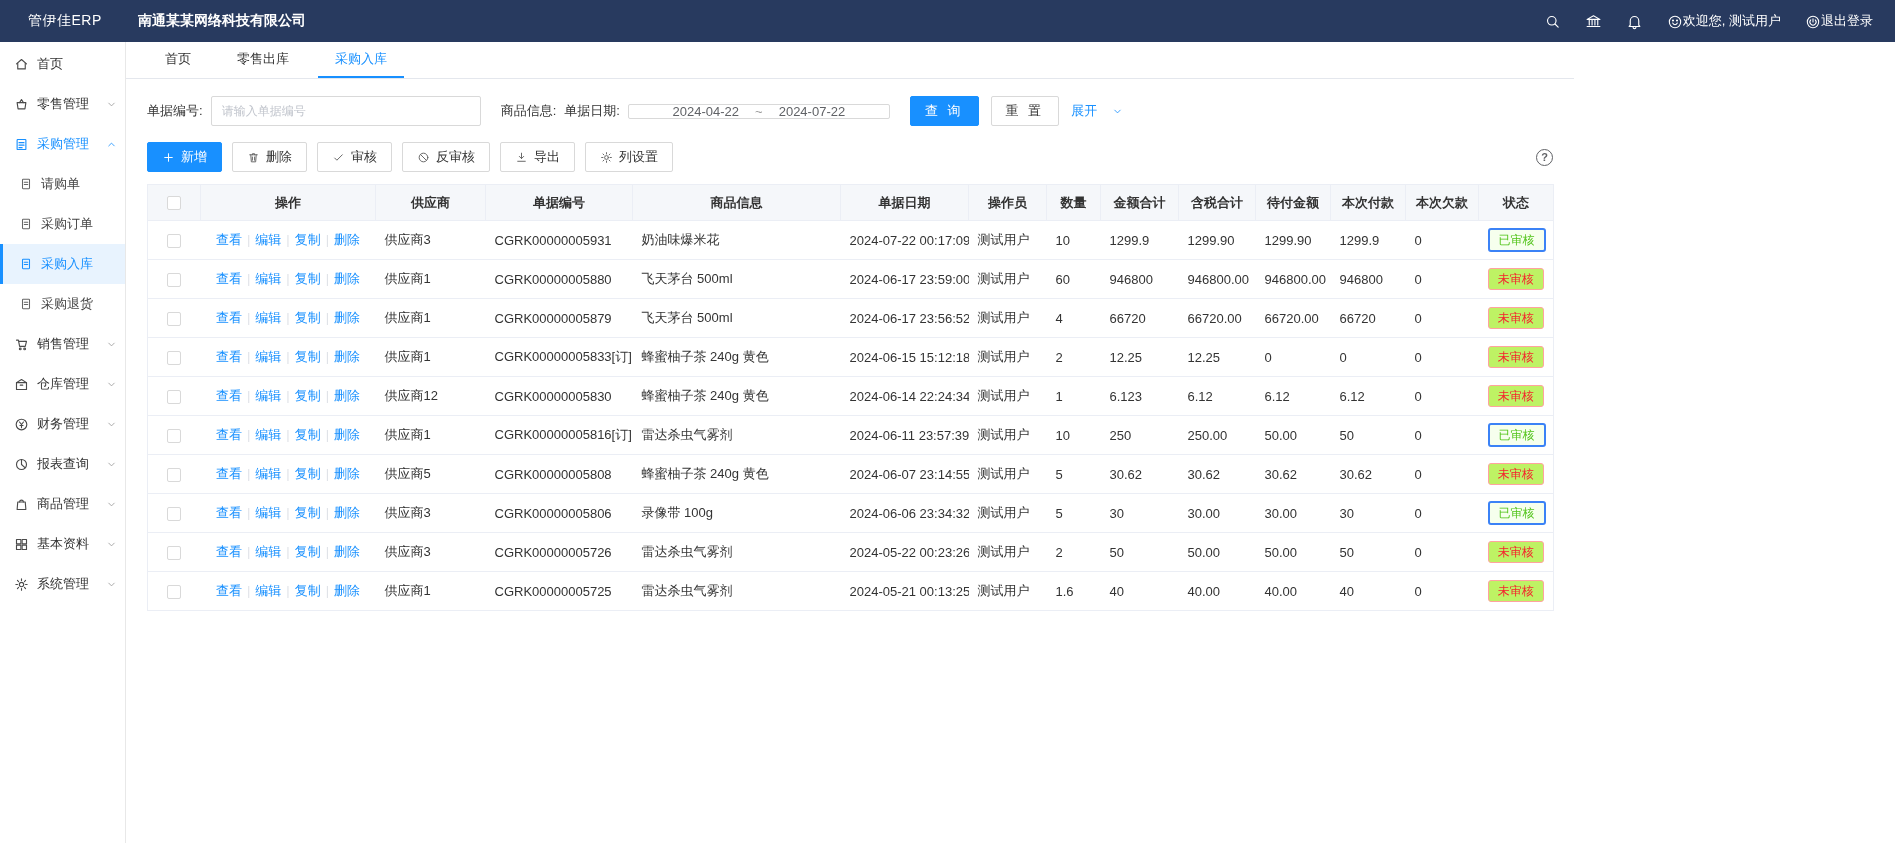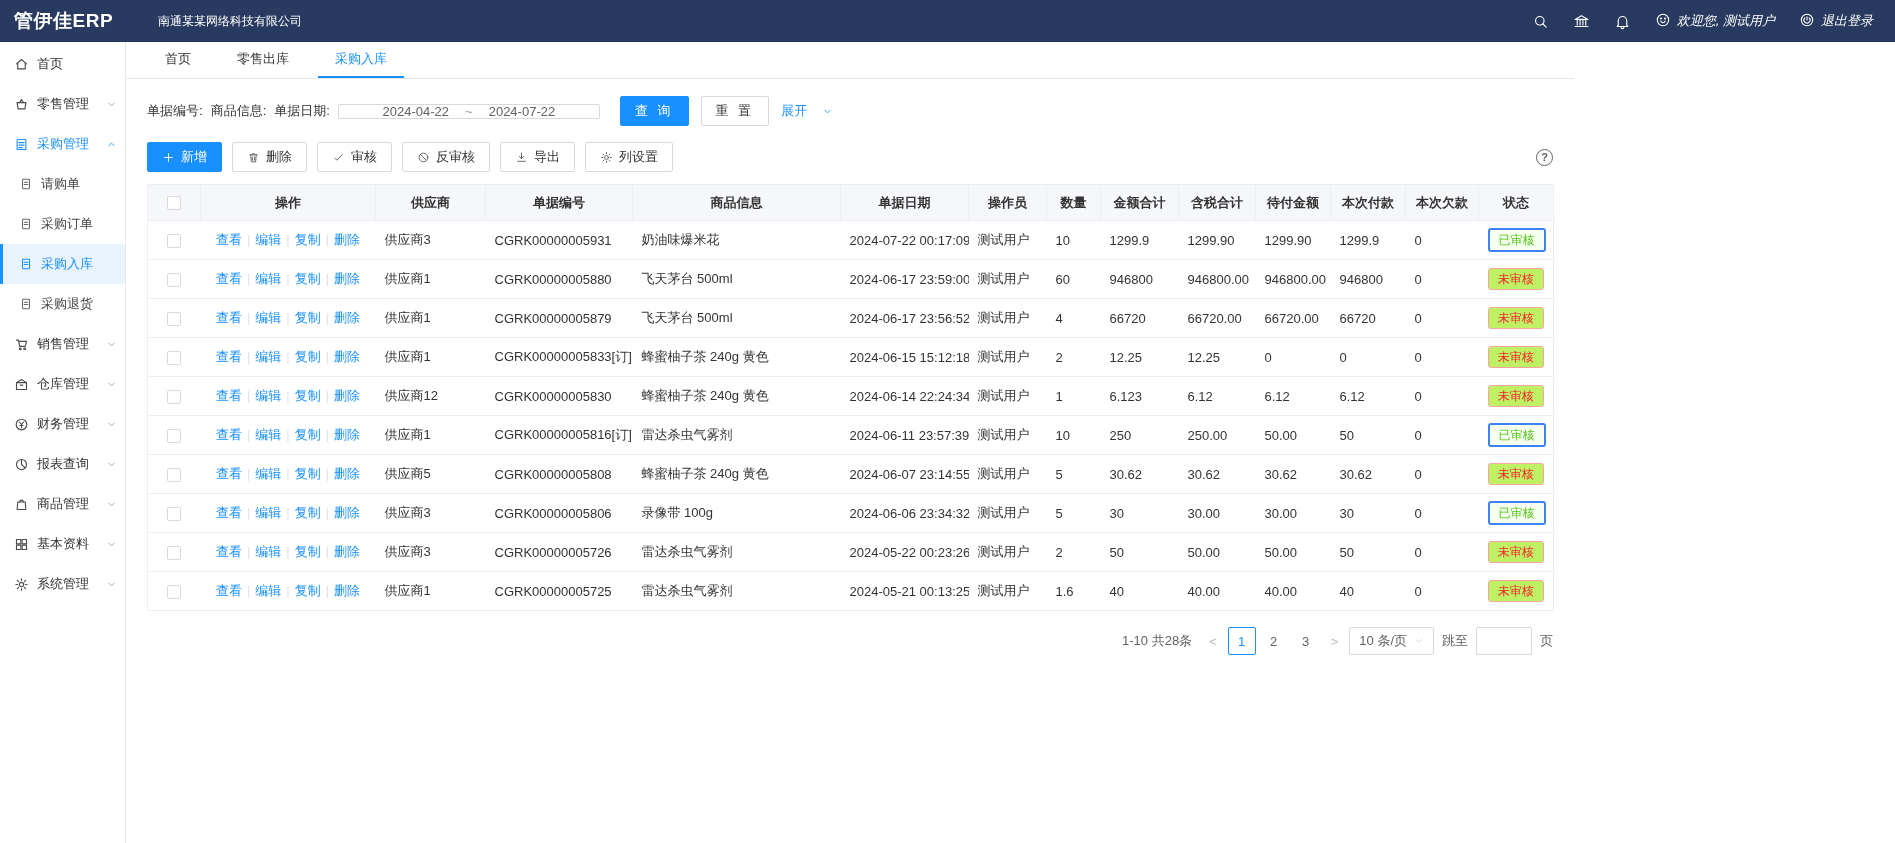--- a/index.html
+++ b/index.html
@@ -4,26 +4,26 @@
 <style>
   * { margin:0; padding:0; box-sizing:border-box; }
   html,body { width:1895px; height:843px; overflow:hidden; }
   body { font-family:"Liberation Sans","DejaVu Sans",sans-serif; background:#fff; color:#333; font-size:13px; }
   svg { fill:none; stroke:currentColor; stroke-width:1.8; stroke-linecap:round; stroke-linejoin:round; }
   .icon { display:inline-flex; align-items:center; justify-content:center; }
   .icon svg { width:14px; height:14px; }
 
   
   .topbar { height:42px; background:var(--header-bg,#283a5f); display:flex; align-items:center; color:#fff; }
-  .logo { width:126px; padding-left:14px; font-size:19px; font-weight:bold; letter-spacing:.5px; white-space:nowrap; }
-  .company { font-size:12px; margin-left:32px; }
+  .logo { width:126px; padding-left:28px; font-size:14px; font-weight:normal; letter-spacing:.5px; white-space:nowrap; }
+  .company { font-size:14px; margin-left:12px;font-weight:bold; }
   .top-right { margin-left:auto; display:flex; align-items:center; gap:24px; padding-right:22px; font-size:13px; }
   .top-icon { cursor:pointer; display:inline-flex; }
   .top-icon svg { width:17px; height:17px; stroke-width:1.6; }
-  .top-user,.top-logout { display:inline-flex; align-items:flex-start; gap:6px; cursor:pointer; white-space:nowrap;font-style:italic; }
+  .top-user,.top-logout { display:inline-flex; align-items:flex-end; cursor:pointer; white-space:nowrap; }
   .top-user .icon svg,.top-logout .icon svg { width:16px; height:16px; stroke-width:1.6; }
 
   
   .body-row { display:flex; height:801px; }
   .sidebar { width:126px; border-right:1px solid #e8e8e8; flex-shrink:0; padding-top:2px; background:#fff; }
   .side-item { height:40px; display:flex; align-items:center; gap:8px; padding:0 8px 0 14px; cursor:pointer; color:#333; }
   .side-item .mi svg { width:15px; height:15px; color:#4a4a4a; }
   .side-item .chev svg { width:11px; height:11px; color:#999; }
   .side-item.parent-active, .side-item.parent-active .mi svg, .side-item.parent-active .chev svg { color:#1890ff; }
   .side-label { flex:1; font-size:13px; white-space:nowrap; }
@@ -321,20 +321,21 @@
     <div class="page">
       <div class="tabbar" id="tabbar">
           <div class="tab">首页</div>
           <div class="tab">零售出库</div>
           <div class="tab active">采购入库</div>
         </div>
 
       <div class="content">
         <div class="filterbar">
           <span class="f-label">单据编号:</span>
+          <input id="doc-no-input" class="f-input" placeholder="请输入单据编号" style="">
           <span class="f-label">商品信息:</span>
           <span class="f-label">单据日期:</span>
           <div class="date-range">
             <span>2024-04-22</span>
             <span class="tilde">~</span>
             <span>2024-07-22</span>
           </div>
           <button class="btn primary">查 询</button>
           <button class="btn">重 置</button>
           <span class="expand-link">
@@ -595,37 +596,16 @@
                 <td>40</td>
                 <td>40.00</td>
                 <td>40.00</td>
                 <td>40</td>
                 <td>0</td>
                 <td class="c-status"><span class="badge pending">未审核</span></td>
               </tr>
             </tbody>
         </table>
 
-        <div class="pagination">
-          <span class="pg-total">1-10 共28条</span>
-          <span class="pg-arrow">&lt;</span>
-          <span id="pg-pages">
-              <span class="pg-num active">1</span>
-              <span class="pg-num">2</span>
-              <span class="pg-num">3</span>
-            </span>
-          <span class="pg-arrow">&gt;</span>
-          <span class="pg-size">
-            <span>10 条/页</span>
-            <span class="icon">
-                <svg viewBox="0 0 24 24">
-                  <path d="M6 9l6 6 6-6"></path>
-                </svg>
-              </span>
-          </span>
-          <span>跳至</span>
-          <input class="jump-input" style="">
-          <span>页</span>
-        </div>
       </div>
     </div>
   </div>
 </div>
 
 </body></html>

